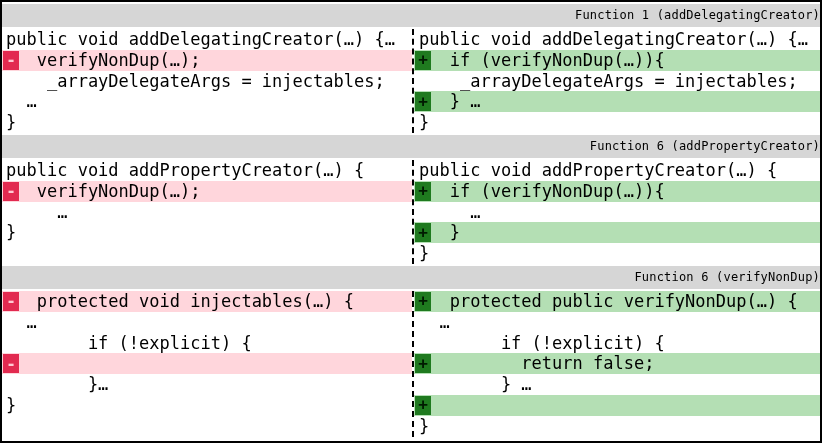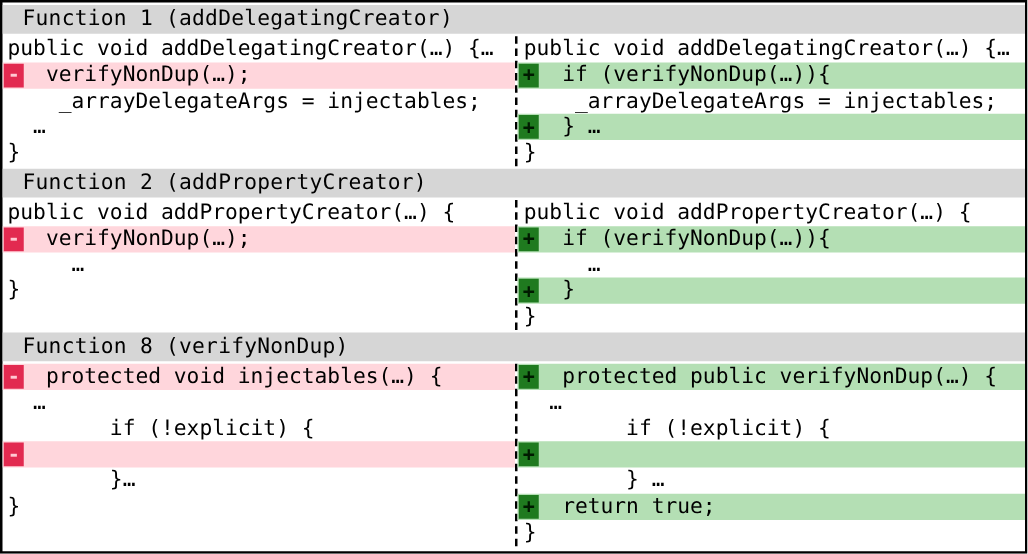--- a/index.html
+++ b/index.html
@@ -16,22 +16,22 @@
     background: var(--bg, #fff);
     font-family: "DejaVu Sans Mono", monospace;
     color: var(--text, #000);
     overflow: hidden;
     display: flex;
     flex-direction: column;
   }
   .sec-header {
     flex: 0 0 auto;
     background: var(--header-bg, #d6d6d6);
-    text-align: left;
-    font-size: 17px;
+    text-align: right;
+    font-size: 12px;
     line-height: 23px;
     height: 23px;
     margin: 2px 0;
     letter-spacing: 0.2px;
     padding-left: 16px;
   }
   .band {
     flex: 0 0 auto;
     display: flex;
     align-items: center;
@@ -89,51 +89,51 @@
         <div class="line context"><span class="code-text">}</span></div>
       </div>
       <div class="col right">
         <div class="line context"><span class="code-text">public void addDelegatingCreator(…) {…</span></div>
         <div class="line added"><span class="marker added-marker">+</span><span class="code-text">   if (verifyNonDup(…)){</span></div>
         <div class="line context"><span class="code-text">    _arrayDelegateArgs = injectables;</span></div>
         <div class="line added"><span class="marker added-marker">+</span><span class="code-text">   } …</span></div>
         <div class="line context"><span class="code-text">}</span></div>
       </div>
     </div>
-    <div class="sec-header">Function 2 (addPropertyCreator)</div>
+    <div class="sec-header">Function 6 (addPropertyCreator)</div>
     <div class="band">
       <div class="col left">
         <div class="line context"><span class="code-text">public void addPropertyCreator(…) {</span></div>
         <div class="line removed"><span class="marker removed-marker">-</span><span class="code-text">   verifyNonDup(…);</span></div>
         <div class="line context"><span class="code-text">     …</span></div>
         <div class="line context"><span class="code-text">}</span></div>
         <div class="line context"><span class="code-text"></span></div>
       </div>
       <div class="col right">
         <div class="line context"><span class="code-text">public void addPropertyCreator(…) {</span></div>
         <div class="line added"><span class="marker added-marker">+</span><span class="code-text">   if (verifyNonDup(…)){</span></div>
         <div class="line context"><span class="code-text">     …</span></div>
         <div class="line added"><span class="marker added-marker">+</span><span class="code-text">   }</span></div>
         <div class="line context"><span class="code-text">}</span></div>
       </div>
     </div>
-    <div class="sec-header">Function 8 (verifyNonDup)</div>
+    <div class="sec-header">Function 6 (verifyNonDup)</div>
     <div class="band">
       <div class="col left">
         <div class="line removed"><span class="marker removed-marker">-</span><span class="code-text">   protected void injectables(…) {</span></div>
         <div class="line context"><span class="code-text">  …</span></div>
         <div class="line context"><span class="code-text">        if (!explicit) {</span></div>
         <div class="line removed"><span class="marker removed-marker">-</span></div>
         <div class="line context"><span class="code-text">        }…</span></div>
         <div class="line context"><span class="code-text">}</span></div>
         <div class="line context"><span class="code-text"></span></div>
       </div>
       <div class="col right">
         <div class="line added"><span class="marker added-marker">+</span><span class="code-text">   protected public verifyNonDup(…) {</span></div>
         <div class="line context"><span class="code-text">  …</span></div>
         <div class="line context"><span class="code-text">        if (!explicit) {</span></div>
+        <div class="line added"><span class="marker added-marker">+</span><span class="code-text">          return false;</span></div>
+        <div class="line context"><span class="code-text">        } …</span></div>
         <div class="line added"><span class="marker added-marker">+</span></div>
-        <div class="line context"><span class="code-text">        } …</span></div>
-        <div class="line added"><span class="marker added-marker">+</span><span class="code-text">   return true;</span></div>
         <div class="line context"><span class="code-text">}</span></div>
       </div>
     </div>
   </div>
 
 </body></html>

